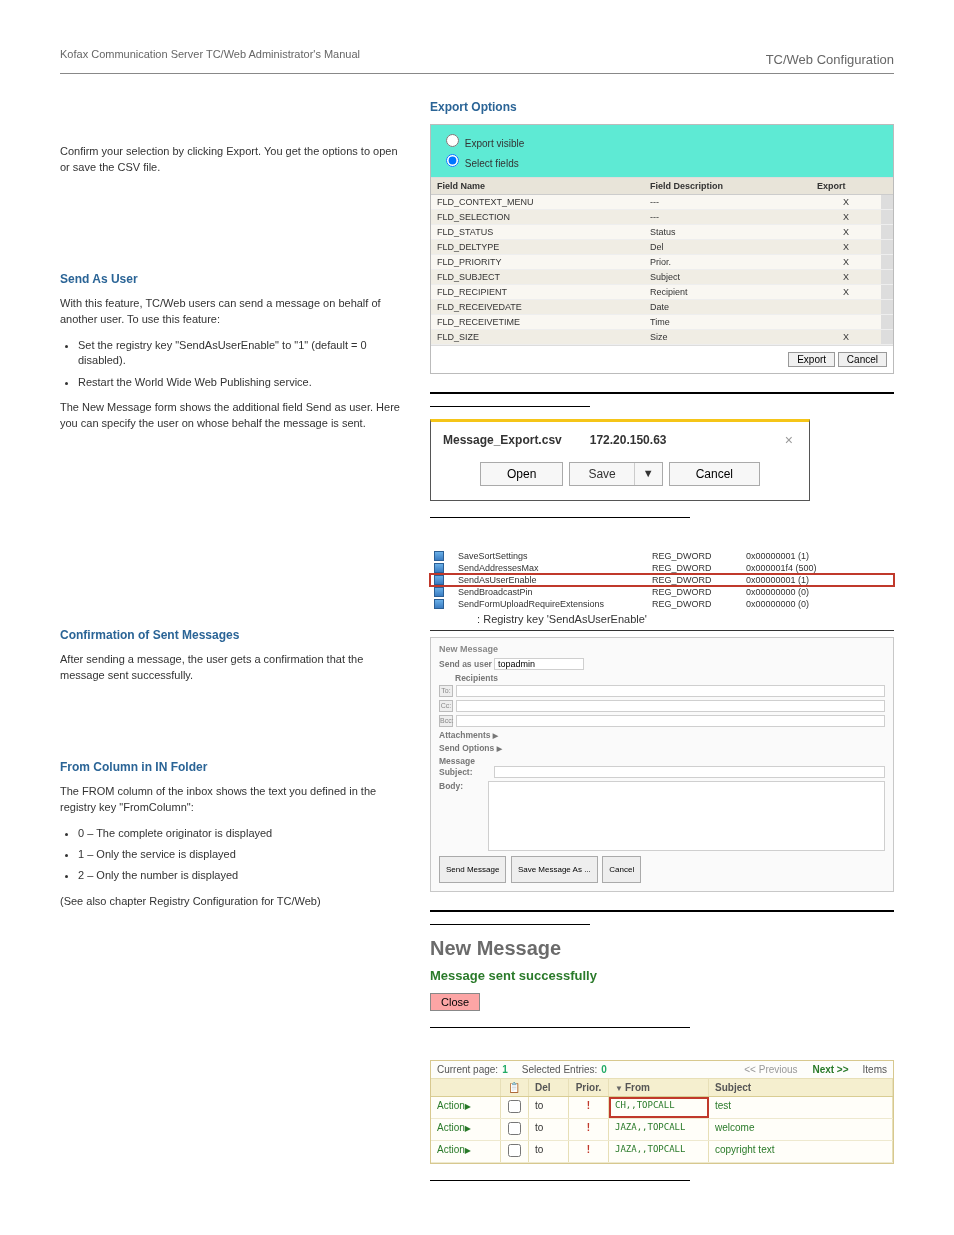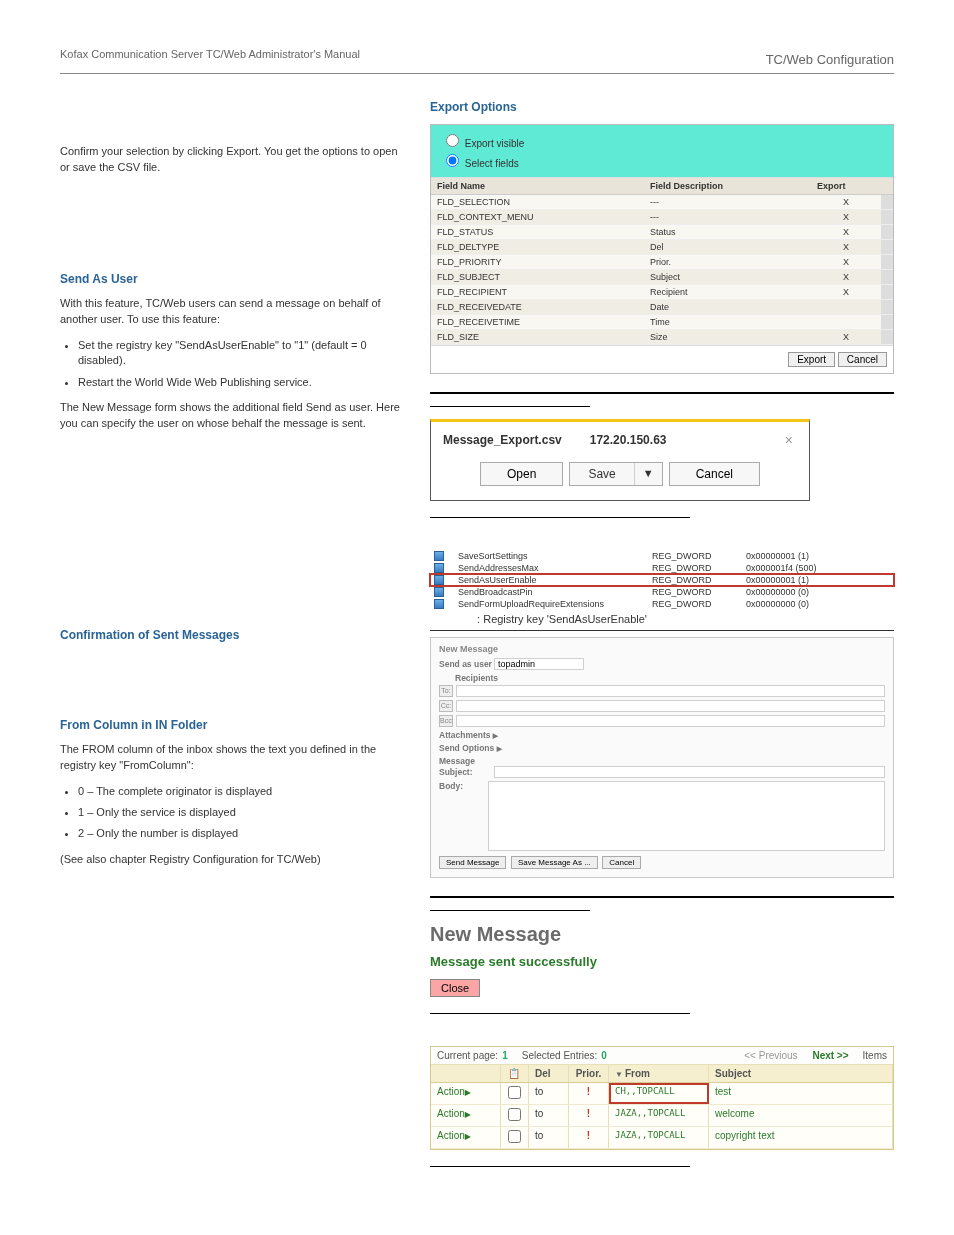--- a/index.html
+++ b/index.html
@@ -68,21 +68,21 @@
   .nm-title { color: #888; font-weight: bold; margin-bottom: 4px; }
   .nm-row { display: flex; align-items: center; margin-bottom: 3px; }
   .nm-label { width: 55px; font-size: 8.5px; color: #777; font-weight: bold; }
   .nm-input { flex: 1; border: 1px solid #cfcfcf; background: #fff; height: 12px; font-size: 9px; padding: 1px 3px; }
   .nm-input.sm { width: 90px; flex: 0 0 auto; }
   .nm-icon { width: 14px; height: 12px; border: 1px solid #bbb; background: #eee; margin-right: 3px; display: inline-block; font-size: 7px; text-align: center; line-height: 10px; color: #888; }
   .nm-body { width: 100%; border: 1px solid #cfcfcf; background: #fff; height: 70px; resize: none; font-size: 9px; }
   .nm-collapse { font-size: 8.5px; color: #777; font-weight: bold; margin: 3px 0; }
   .nm-collapse .tri { font-size: 7px; }
   .nm-btns { margin-top: 5px; }
-  .nm-btns button { font-size: 8px; padding: 1px 6px; border: 1px solid #aaa; background: #eee; cursor: pointer; margin-right: 2px; }
+  .nm-btns button { font-size: 8px; padding: 8px 6px; border: 1px solid #aaa; background: #eee; cursor: pointer; margin-right: 2px; }
 
   
   .succ-title { font-family: Arial, sans-serif; font-size: 20px; font-weight: bold; color: #6b6b6b; margin: 6px 0 8px; }
   .succ-msg { color: #2a7a2a; font-weight: bold; font-size: 13px; margin-bottom: 10px; }
   .succ-close { border: 1px solid #888; background: #fca5a5; padding: 2px 10px; font-size: 11px; cursor: pointer; }
 
   
   .inbox { border: 1px solid #d7c88f; font-size: 10px; }
   .inbox-top { display: flex; align-items: center; padding: 3px 6px; color: #336; background: #fdfdfb; border-bottom: 1px solid #e7dfb7; }
   .inbox-top .lbl { color: #555; margin-right: 4px; }
@@ -128,20 +128,21 @@
     <div class="section-title">Send As User</div>
     <div class="body-text">With this feature, TC/Web users can send a message on behalf of another user. To use this feature:</div>
     <ul class="bullets">
       <li>Set the registry key "SendAsUserEnable" to "1" (default = 0 disabled).</li>
       <li>Restart the World Wide Web Publishing service.</li>
     </ul>
     <div class="body-text">The New Message form shows the additional field Send as user. Here you can specify the user on whose behalf the message is sent.</div>
 
     <div style="height:180px;"></div>
     <div class="section-title">Confirmation of Sent Messages</div>
+    <div class="body-text">After sending a message, the user gets a confirmation that the message sent successfully.</div>
 
     <div style="height:60px;"></div>
     <div class="section-title">From Column in IN Folder</div>
     <div class="body-text">The FROM column of the inbox shows the text you defined in the registry key "FromColumn":</div>
     <ul class="bullets">
       <li>0 – The complete originator is displayed</li>
       <li>1 – Only the service is displayed</li>
       <li>2 – Only the number is displayed</li>
     </ul>
     <div class="body-text">(See also chapter Registry Configuration for TC/Web)</div>
@@ -160,27 +161,27 @@
         <thead>
           <tr>
             <th>Field Name</th>
             <th>Field Description</th>
             <th class="export-col">Export</th>
             <th style="width:12px;background:#e8e4d9;"></th>
           </tr>
         </thead>
         <tbody id="field-rows">
               <tr>
+                <td>FLD_CONTEXT_MENU</td>
+                <td>---</td>
+                <td class="export-col">X</td>
+                <td style="background:#ddd;"></td>
+              </tr>
+              <tr>
                 <td>FLD_SELECTION</td>
-                <td>---</td>
-                <td class="export-col">X</td>
-                <td style="background:#ddd;"></td>
-              </tr>
-              <tr>
-                <td>FLD_CONTEXT_MENU</td>
                 <td>---</td>
                 <td class="export-col">X</td>
                 <td style="background:#ddd;"></td>
               </tr>
               <tr>
                 <td>FLD_STATUS</td>
                 <td>Status</td>
                 <td class="export-col">X</td>
                 <td style="background:#ddd;"></td>
               </tr>

